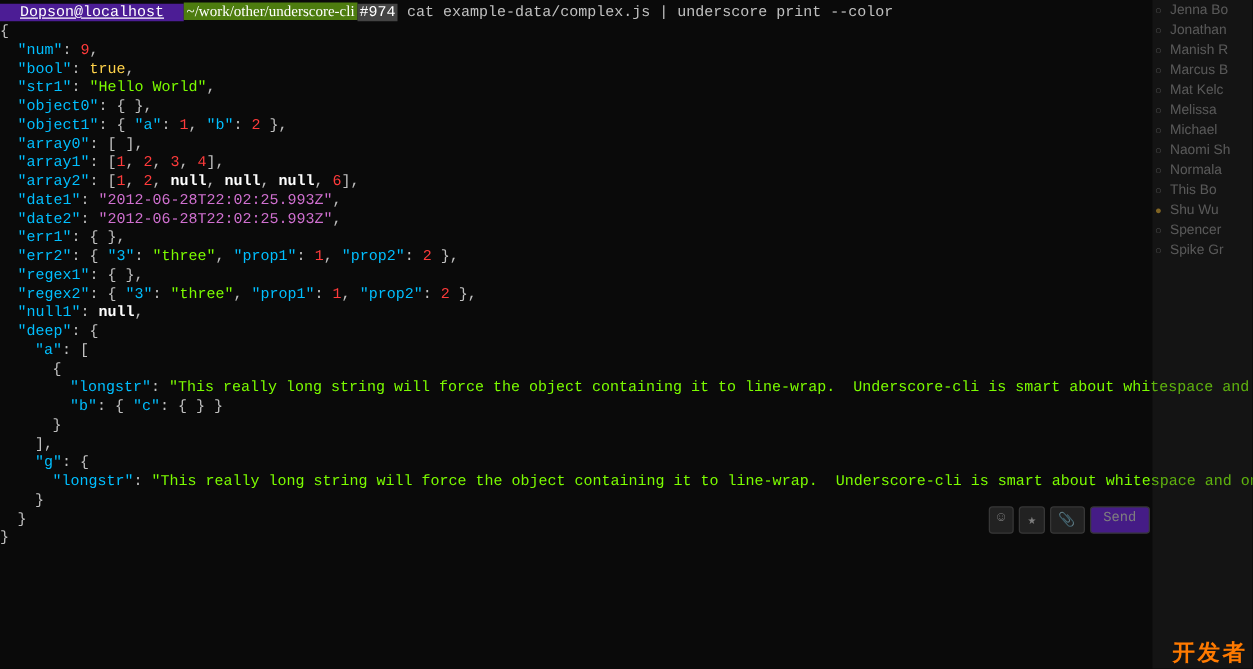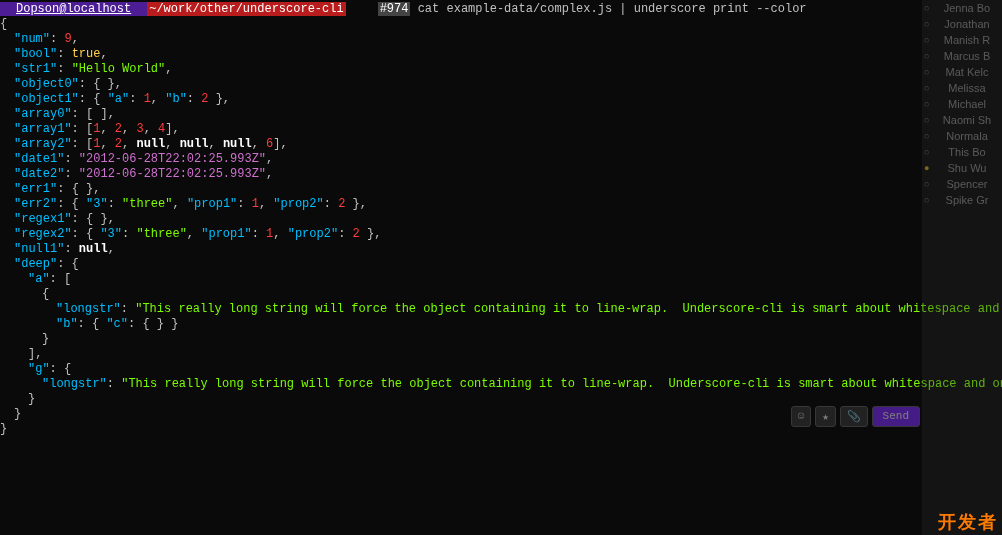--- a/index.html
+++ b/index.html
@@ -12,22 +12,22 @@
     height: 535px;
     overflow: hidden;
     position: relative;
   }
   .terminal {
     padding: 2px 0;
     line-height: 15px;
   }
   .prompt-line { white-space: nowrap; }
   .prompt-user { background: #4c1d95; color: #fff; padding: 0 16px; text-decoration: underline; }
-  .prompt-path { background: #b91c1c; color: #fff; padding: 0 2px; }
-  .prompt-num  { background: #444; color: #fff; padding: 0 2px; margin-left: 32px; }
+  .prompt-path { background: #4d7c0f; color: #fff; padding: 0 2px; font-family: Liberation Serif, serif; }
+  .prompt-num  { background: #444; color: #fff; padding: 0 2px; }
   .prompt-cmd  { color: #c0c0c0; }
   .line { white-space: pre; }
   .pad1 { padding-left: 14px; }
   .pad2 { padding-left: 28px; }
   .pad3 { padding-left: 42px; }
   .pad4 { padding-left: 56px; }
   .k  { color: #00bfff; } 
   .n  { color: #ff3b3b; } 
   .s  { color: #7cfc00; } 
   .b  { color: #ffd24a; } 
@@ -36,21 +36,21 @@
   .p  { color: #c0c0c0; } 
   .sidebar {
     position: absolute;
     right: 0; top: 0; bottom: 0;
     width: 80px;
     background: rgba(40,40,40,0.35);
     font-family: Arial, sans-serif;
     font-size: 11px;
     color: #888;
   }
-  .side-item { padding: 2px 4px 2px 14px; position: relative; opacity:0.6;text-align:center; }
+  .side-item { padding: 2px 4px 2px 14px; position: relative; opacity:0.6; }
   .side-item::before { content:"○"; position:absolute; left:2px; color:#777; font-size:9px; top:3px;}
   .side-item.online::before { content:"●"; color:#c99a2e; }
   .send-bar { position:absolute; bottom:108px; right:82px; display:flex; gap:4px; opacity:0.6;}
   .send-bar .btn { background:#6d28d9; border:1px solid #555; color:#ccc; font-size:11px; padding:3px 10px; border-radius:3px;}
   .send-bar .icn { background:#333; border:1px solid #555; color:#ccc; font-size:11px; padding:3px 6px; border-radius:3px;}
   .logo {
     position:absolute; right:4px; bottom:4px;
     font-family: Arial, sans-serif;
     color:#ff7a00; text-align:center; line-height:1;margin-left:40px;
   }

